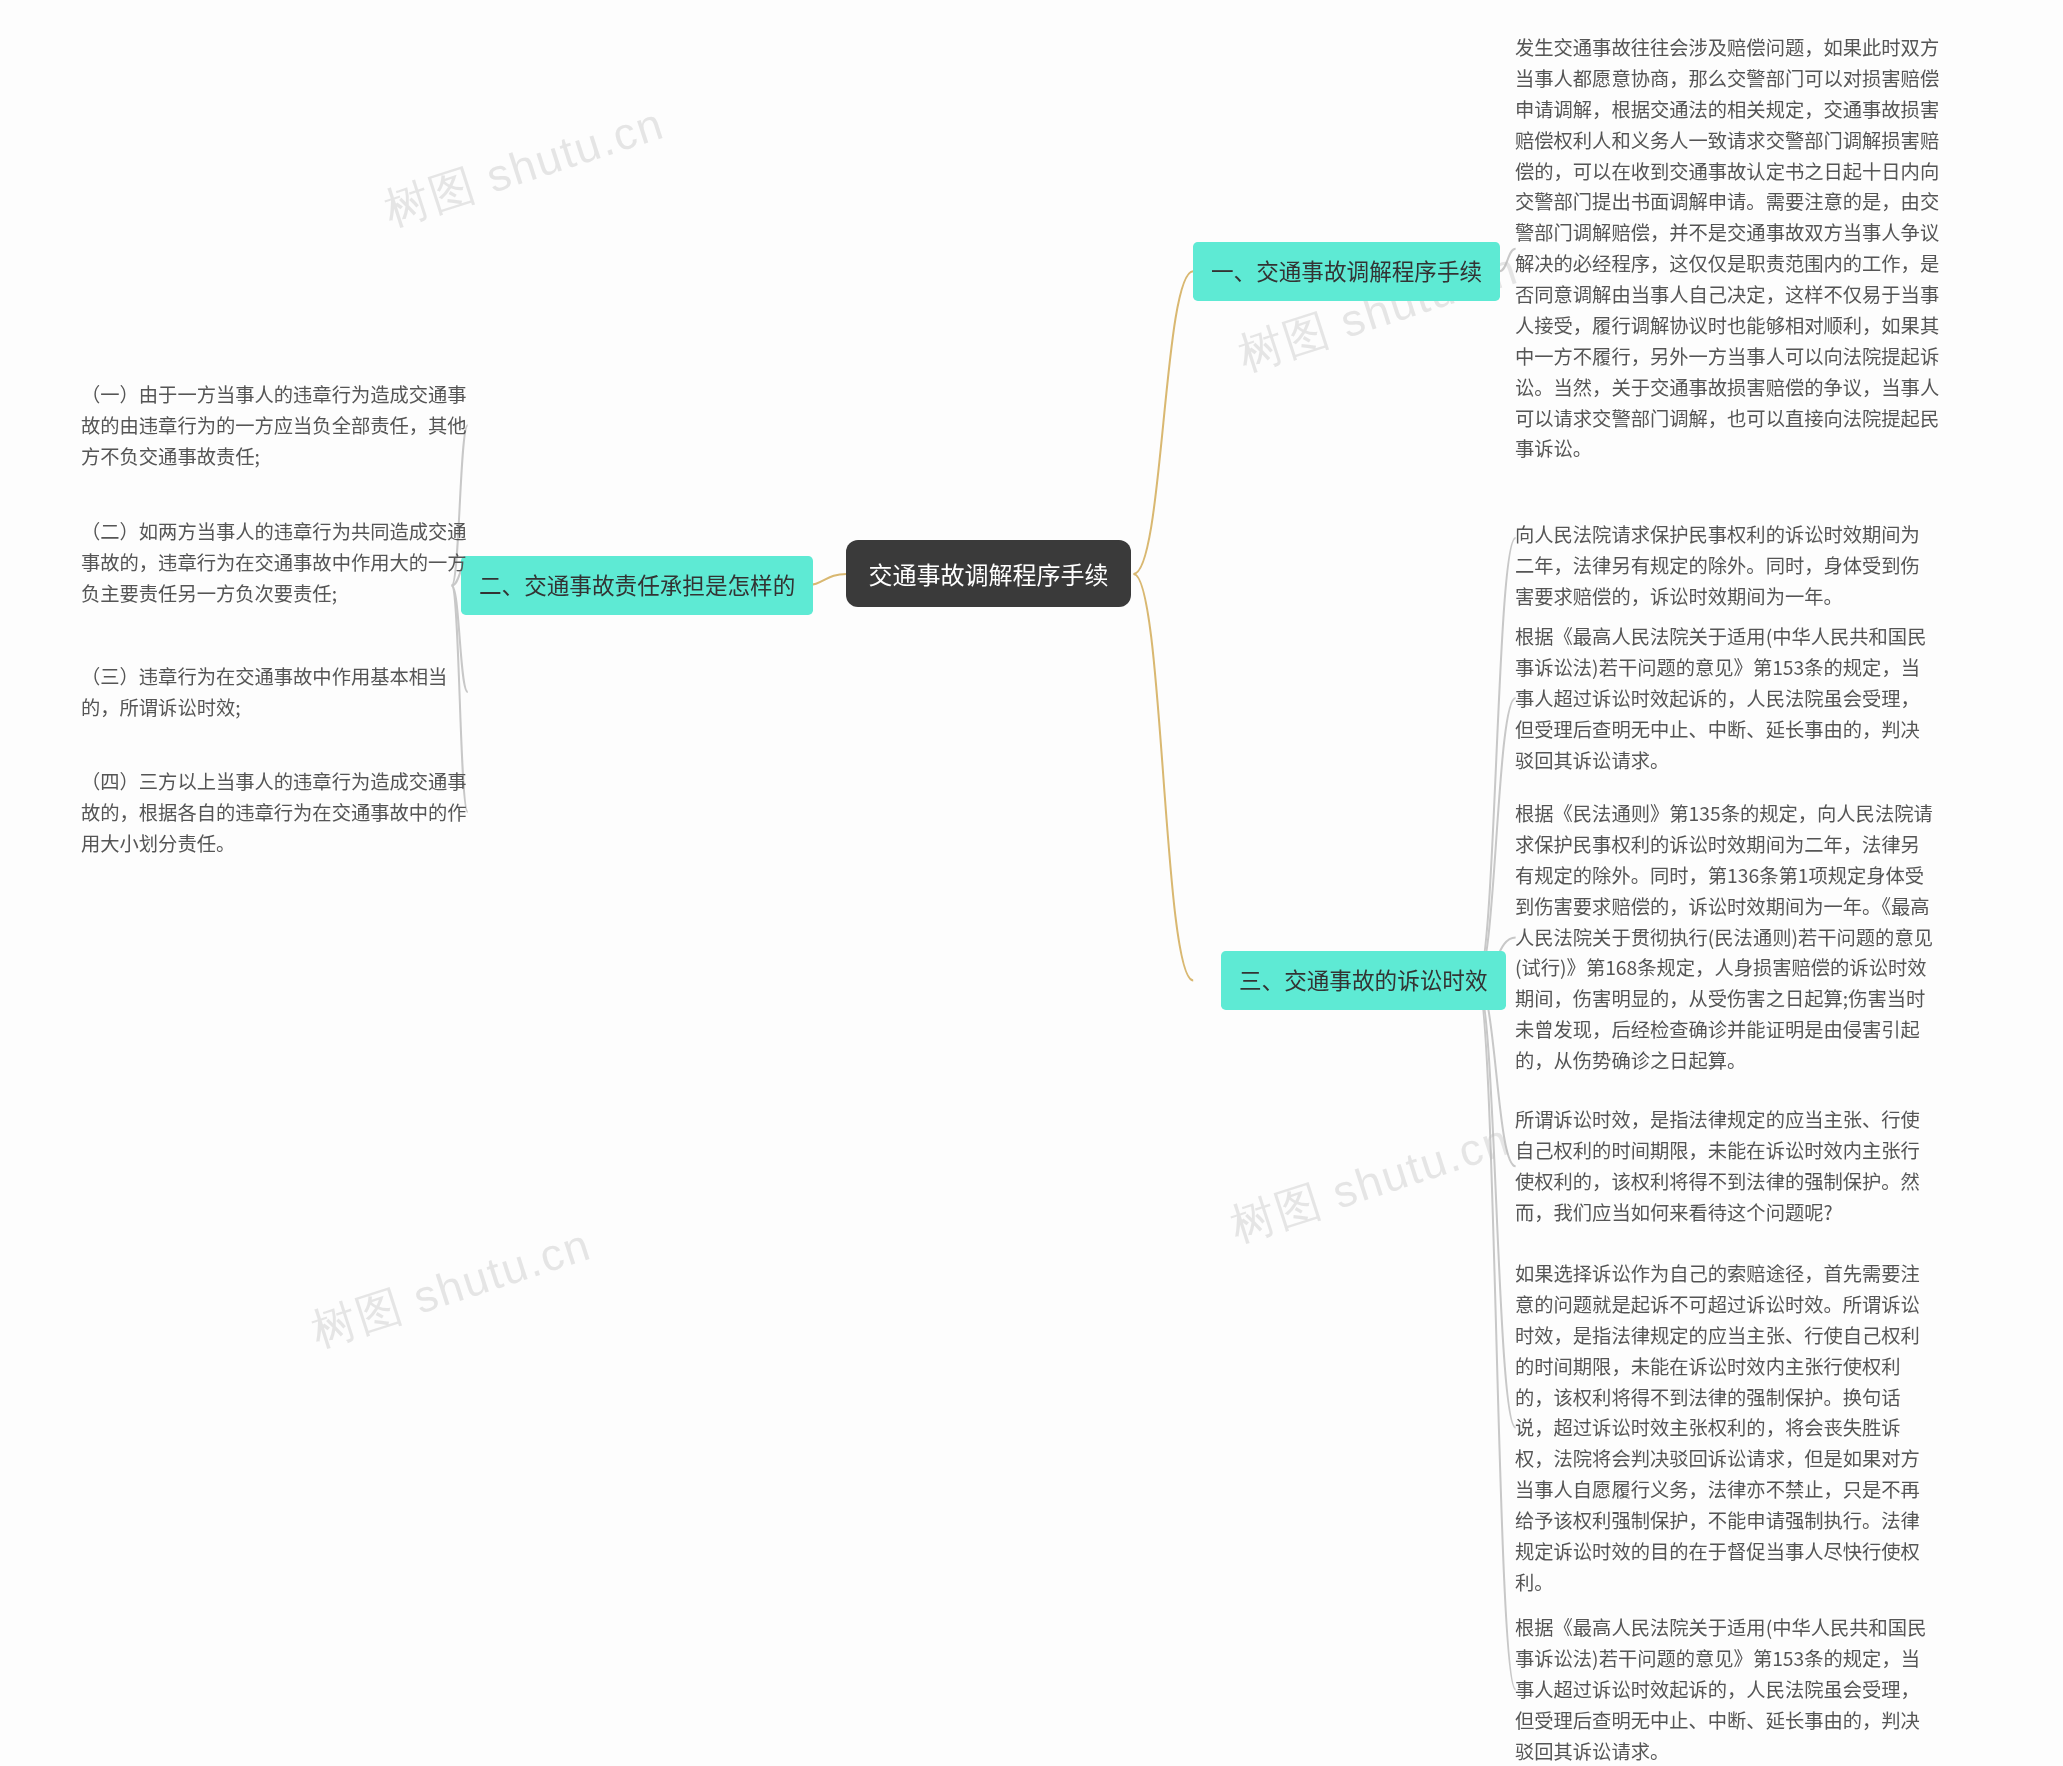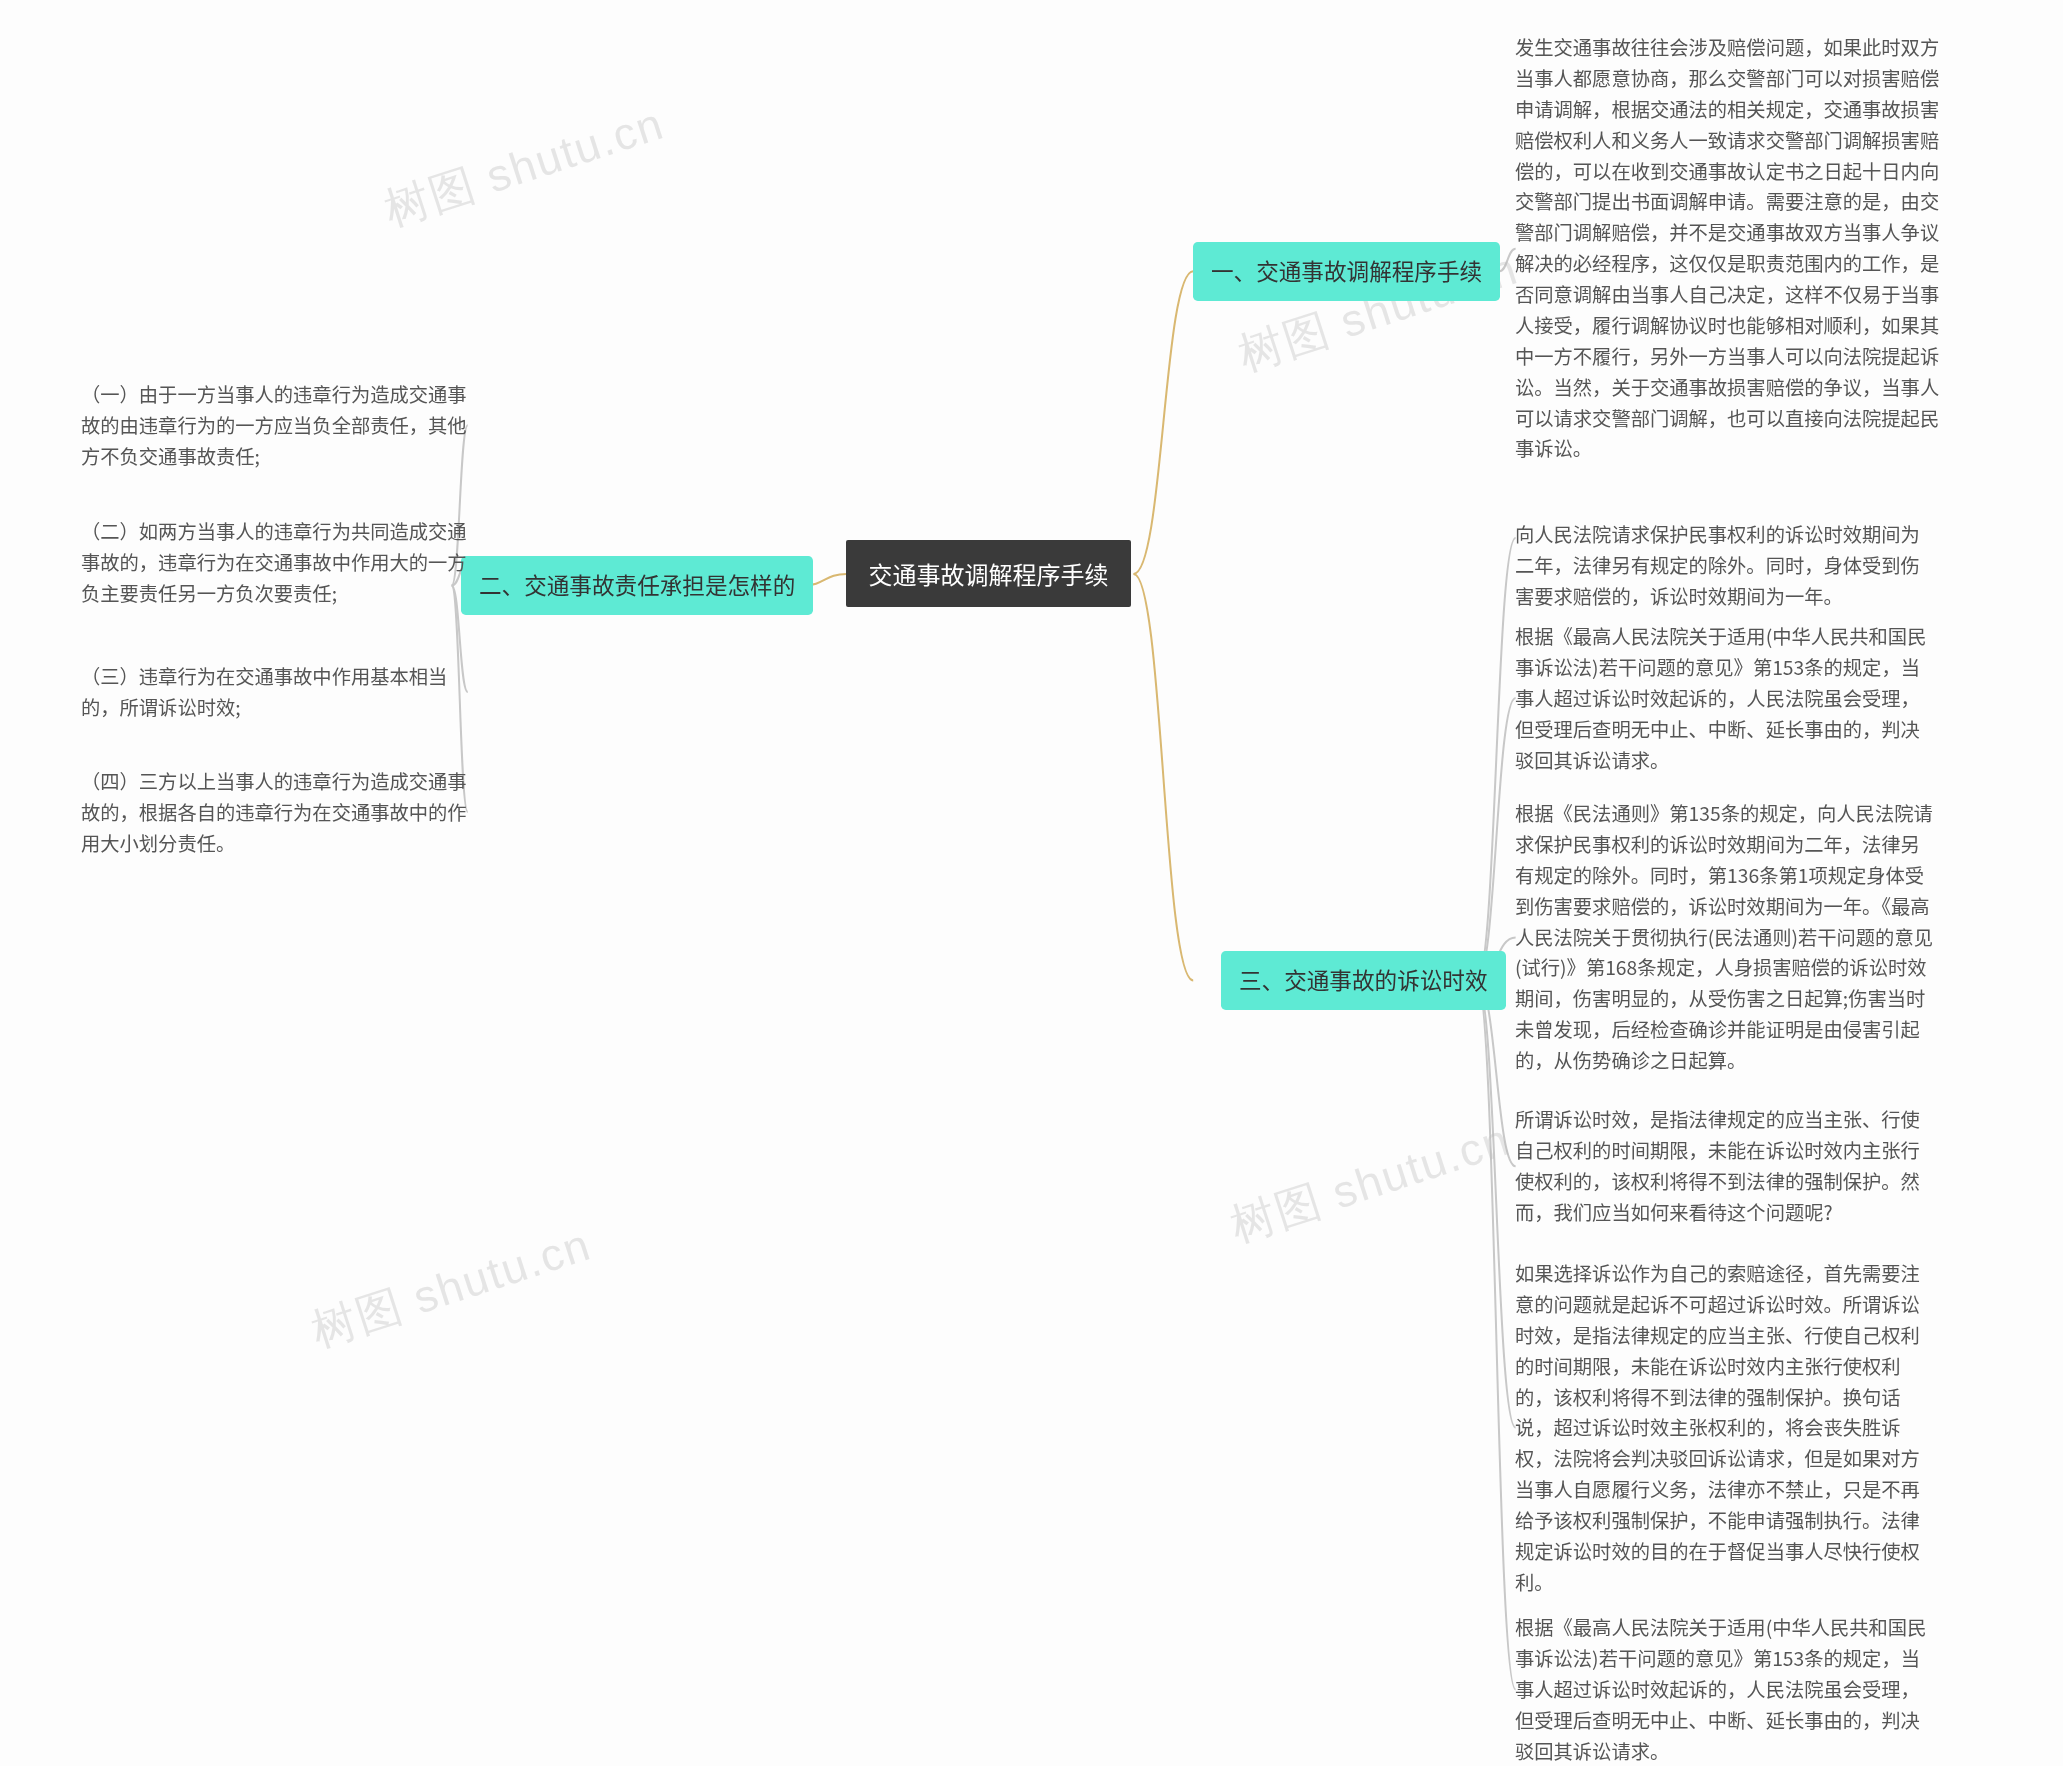--- a/index.html
+++ b/index.html
@@ -14,21 +14,21 @@
 #canvas{position:absolute;left:0;top:0;width:2064px;height:1766px;pointer-events:none;}
 .node{
   position:absolute;
   font-size:21px;
   line-height:1.6;
   color:#333;
   white-space:normal;
   word-break:break-all;
 }
 .node.center{
-  background:#3a3a3a;color:#fff;border-radius:2px;
+  background:#3a3a3a;color:#fff;border-radius:12px;
   padding:14.5px 22.6px;text-align:center;font-size:24px;
 }
 .node.branch{
   background:#5eead4;border-radius:4.8px;
   padding:11.3px 18px;font-size:22.6px;color:#333;
 }
 .node.leaf{
   color:#555;font-size:19.3px;
 }
 .watermark{

